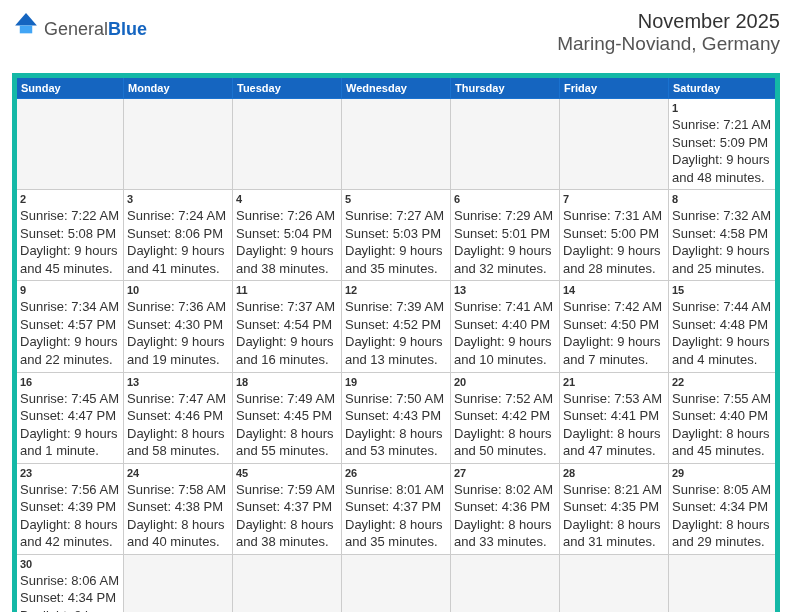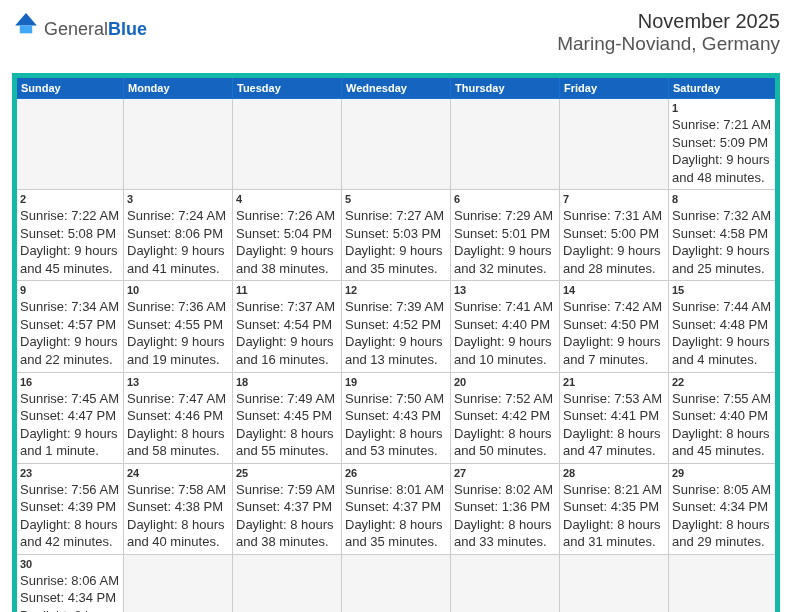--- a/index.html
+++ b/index.html
@@ -202,21 +202,21 @@
           <td>
             <span class="day-num">9</span>
             <div class="day-info">Sunrise: 7:34 AM
 Sunset: 4:57 PM
 Daylight: 9 hours
 and 22 minutes.</div>
           </td>
           <td>
             <span class="day-num">10</span>
             <div class="day-info">Sunrise: 7:36 AM
-Sunset: 4:55 PM
+Sunset: 4:30 PM
 Daylight: 9 hours
 and 19 minutes.</div>
           </td>
           <td>
             <span class="day-num">11</span>
             <div class="day-info">Sunrise: 7:37 AM
 Sunset: 4:54 PM
 Daylight: 9 hours
 and 16 minutes.</div>
           </td>
@@ -309,37 +309,37 @@
 and 42 minutes.</div>
           </td>
           <td>
             <span class="day-num">24</span>
             <div class="day-info">Sunrise: 7:58 AM
 Sunset: 4:38 PM
 Daylight: 8 hours
 and 40 minutes.</div>
           </td>
           <td>
-            <span class="day-num">25</span>
+            <span class="day-num">45</span>
             <div class="day-info">Sunrise: 7:59 AM
 Sunset: 4:37 PM
 Daylight: 8 hours
 and 38 minutes.</div>
           </td>
           <td>
             <span class="day-num">26</span>
             <div class="day-info">Sunrise: 8:01 AM
 Sunset: 4:37 PM
 Daylight: 8 hours
 and 35 minutes.</div>
           </td>
           <td>
             <span class="day-num">27</span>
             <div class="day-info">Sunrise: 8:02 AM
-Sunset: 1:36 PM
+Sunset: 4:36 PM
 Daylight: 8 hours
 and 33 minutes.</div>
           </td>
           <td>
             <span class="day-num">28</span>
             <div class="day-info">Sunrise: 8:21 AM
 Sunset: 4:35 PM
 Daylight: 8 hours
 and 31 minutes.</div>
           </td>

